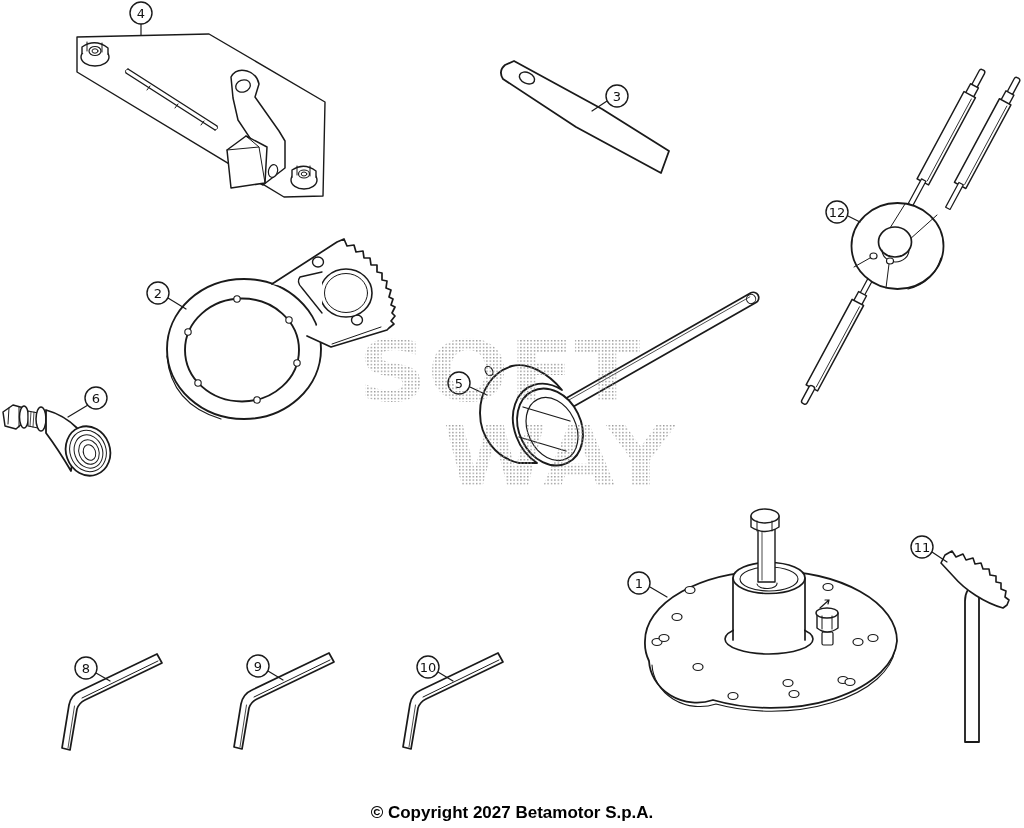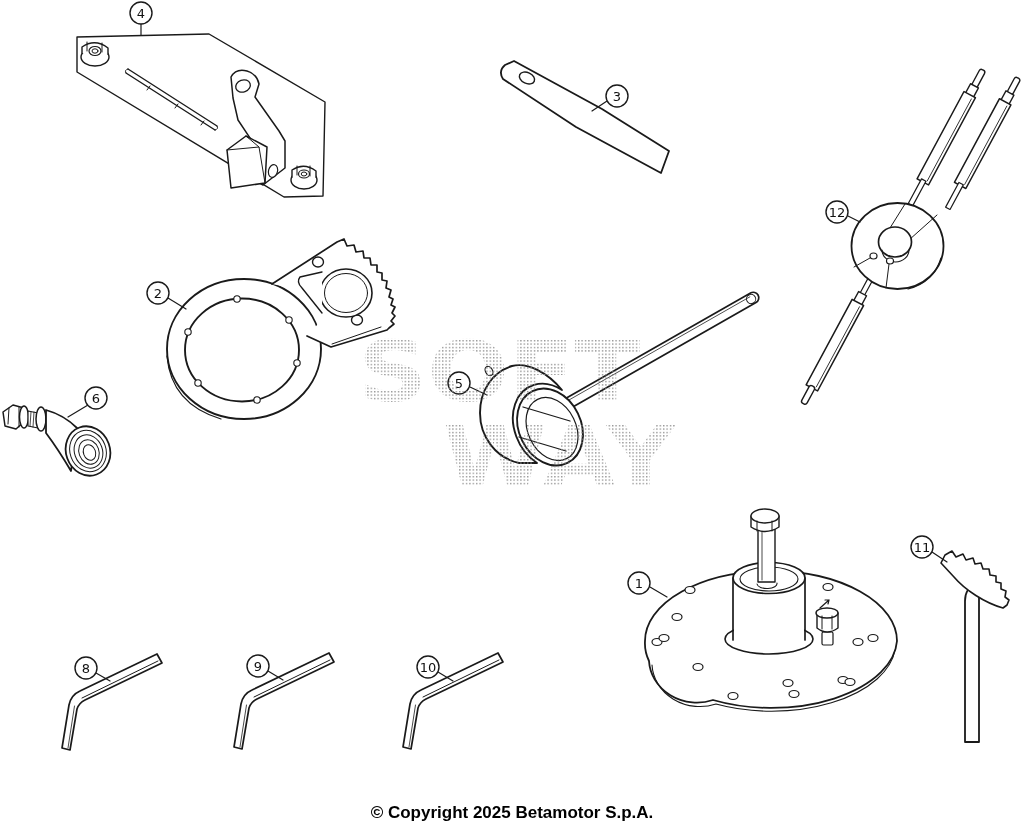--- a/index.html
+++ b/index.html
@@ -305,13 +305,13 @@
       <text class="callout-num" x="837" y="216.5">12</text>
     </g>
   </g>
 
   <g pointer-events="none">
     <text class="wm-text" x="358" y="401" font-size="84" textLength="282" lengthAdjust="spacingAndGlyphs" fill="url(#wmdots)">SOFT</text>
     <text class="wm-text" x="443" y="486" font-size="84" textLength="232" lengthAdjust="spacingAndGlyphs" fill="url(#wmdots)">WAY</text>
   </g>
 </svg>
 
-<div class="copyright">© Copyright 2025 Betamotor S.p.A.</div>
+<div class="copyright">© Copyright 2027 Betamotor S.p.A.</div>
 
 </body></html>

